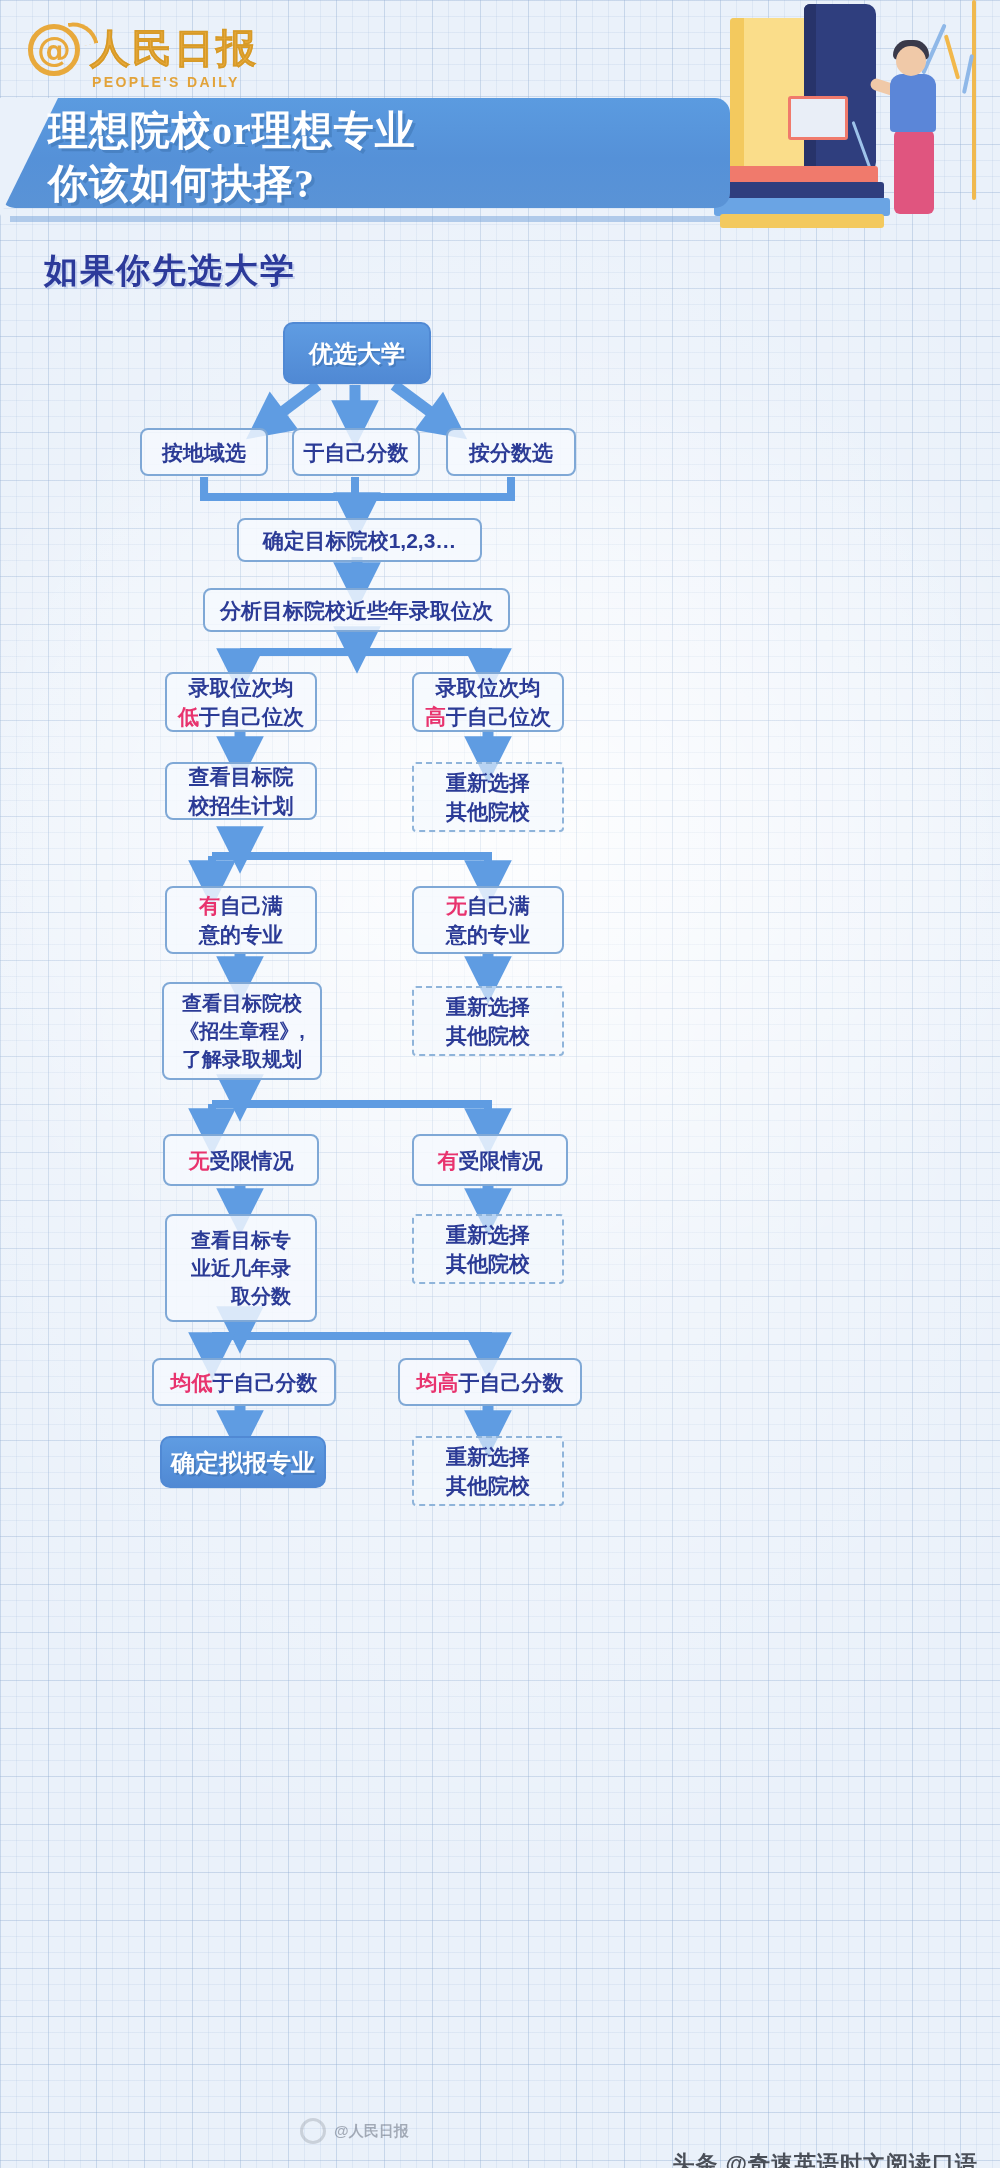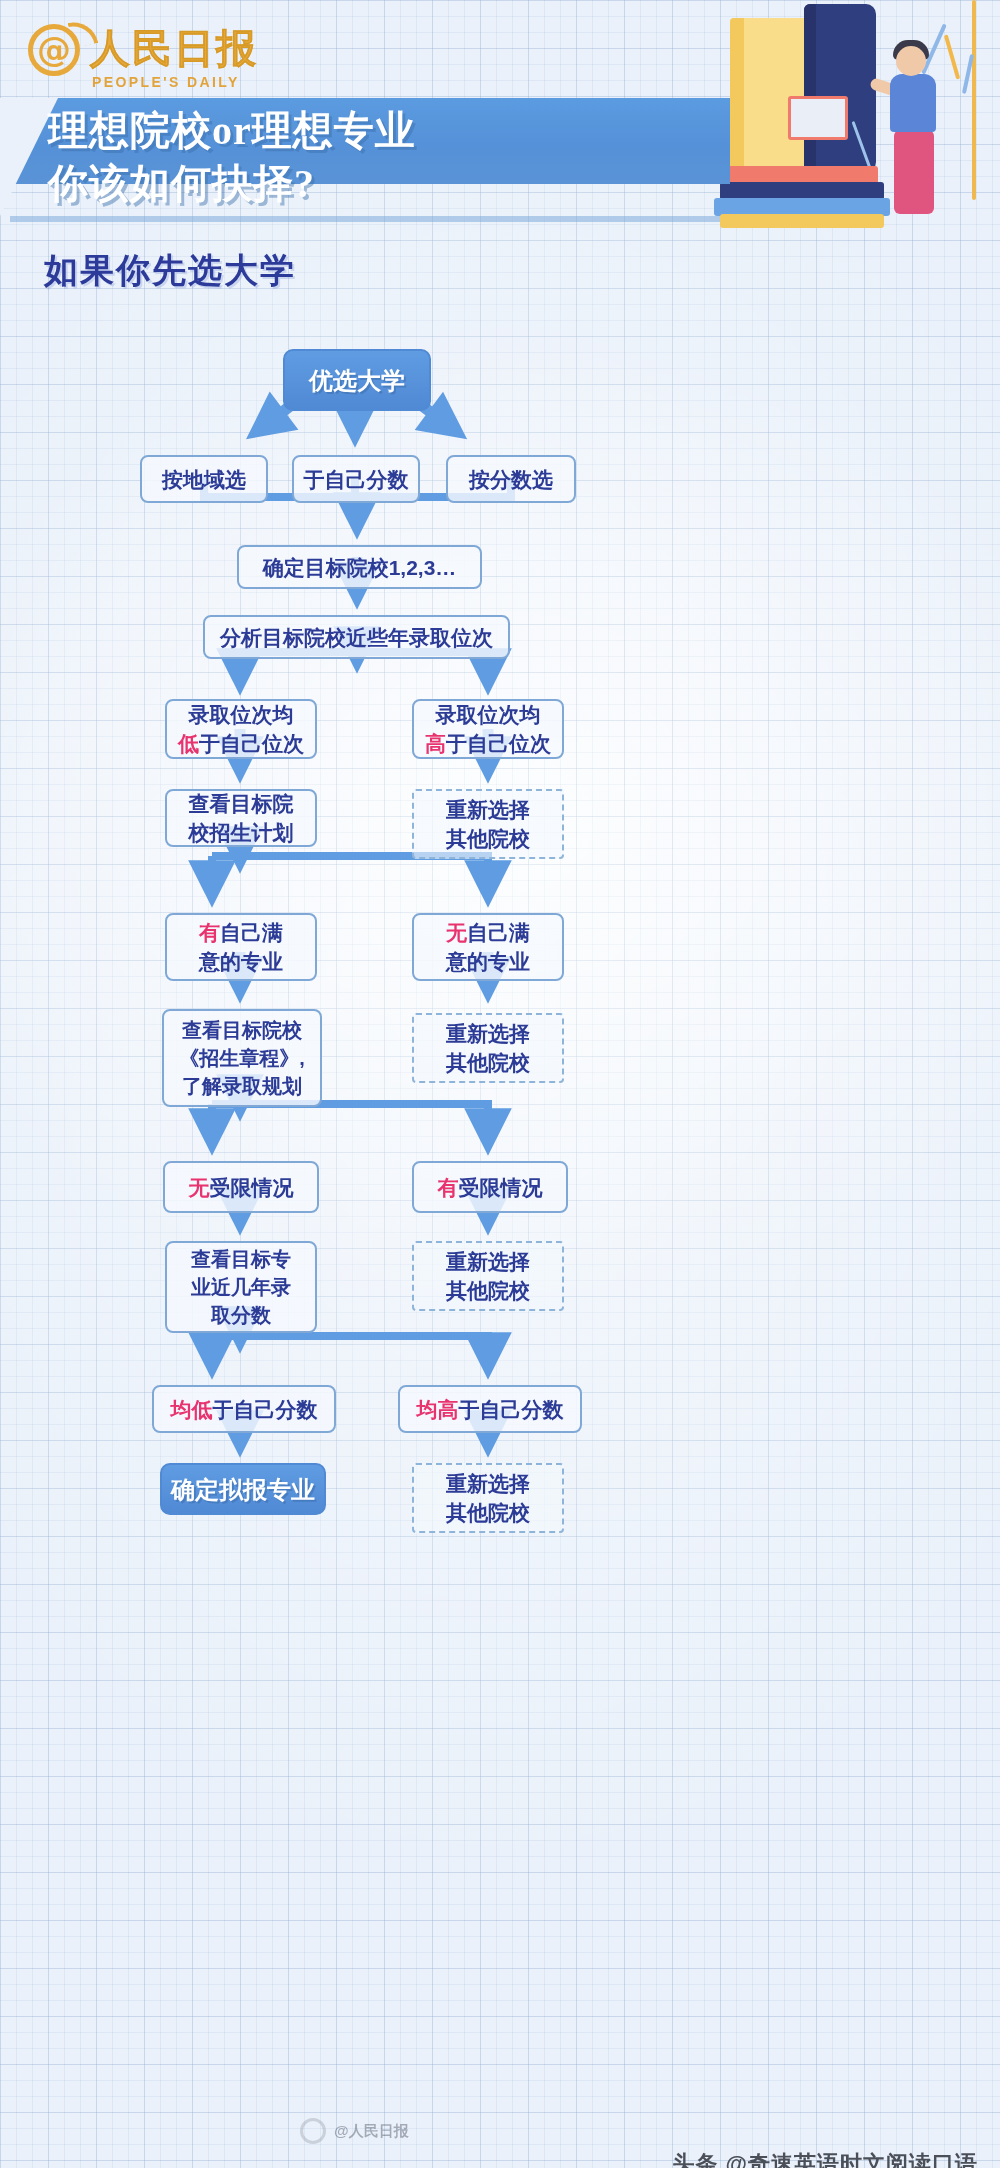--- a/index.html
+++ b/index.html
@@ -54,23 +54,24 @@
     -webkit-text-stroke: 0.5px #d79a27;
   }
   .logo-en {
     position: absolute; left: 64px; top: 52px;
     font-size: 14px; font-weight: bold; letter-spacing: 2.4px;
     color: #e2a33a;
   }
 
   
   .banner {
-    position: absolute; left: 0; top: 98px; width: 730px; height: 86px;
+    position: absolute; left: 0; top: 98px; width: 730px; height: 110px;
     background: linear-gradient(180deg,#5b9be0 0%, #5591d8 55%, #5a93d6 100%);
     clip-path: polygon(28px 0, 730px 0, 730px 118px, 0 118px, 0 0);
+    border-radius: 15px;
     -webkit-clip-path: polygon(28px 0, 730px 0, 730px 118px, 0 118px, 0 0);
   }
   .banner .notch {
     position: absolute; left: 0; top: 0; width: 70px; height: 118px;
     background: #eaf1fa;
     clip-path: polygon(0 0, 58px 0, 0 118px);
     -webkit-clip-path: polygon(0 0, 58px 0, 0 118px);
   }
   .banner-title {
     position: absolute; left: 48px; top: 6px; width: 660px;
@@ -131,21 +132,20 @@
     text-align: center;
     font-size: 21px;
     line-height: 29px;
     color: #2b3b96;
     font-weight: bold;
     background: rgba(245,249,254,0.82);
     border: 2px solid #7fa8d6;
     border-radius: 8px;
     white-space: pre-line;
     padding: 3px 6px;
-    margin-top: 27px;
   }
   .node.solid {
     background: linear-gradient(180deg,#5f9ce2,#5089d4);
     border-color: #5089d4;
     color: #ffffff;
     text-shadow: 2px 2px 0 rgba(55,105,165,0.45);
     font-size: 24px;
     border-radius: 10px;
   }
   .node.dashed {
@@ -309,21 +309,21 @@
 
   <div class="node small" style="left:162px;  top:982px; width:160px; height:98px;">查看目标院校
 《招生章程》,
 了解录取规划</div>
   <div class="node dashed" style="left:412px;  top:986px; width:152px; height:70px;">重新选择
 其他院校</div>
 
   <div class="node" style="left:163px; top:1134px; width:156px; height:52px;"><span><span class="hl">无</span>受限情况</span></div>
   <div class="node" style="left:412px; top:1134px; width:156px; height:52px;"><span><span class="hl">有</span>受限情况</span></div>
 
-  <div class="node small" style="left:165px;  top:1214px; width:152px; height:92px;">查看目标专
+  <div class="node small" style="left:165px;  top:1214px; width:152px; height:108px;text-align:right;">查看目标专
 业近几年录
 取分数</div>
   <div class="node dashed" style="left:412px;  top:1214px; width:152px; height:70px;">重新选择
 其他院校</div>
 
   <div class="node" style="left:152px; top:1358px; width:184px; height:48px;"><span><span class="hl">均低</span>于自己分数</span></div>
   <div class="node" style="left:398px; top:1358px; width:184px; height:48px;"><span><span class="hl">均高</span>于自己分数</span></div>
 
   <div class="node solid" style="left:160px;  top:1436px; width:166px; height:52px;">确定拟报专业</div>
   <div class="node dashed" style="left:412px;  top:1436px; width:152px; height:70px;">重新选择

